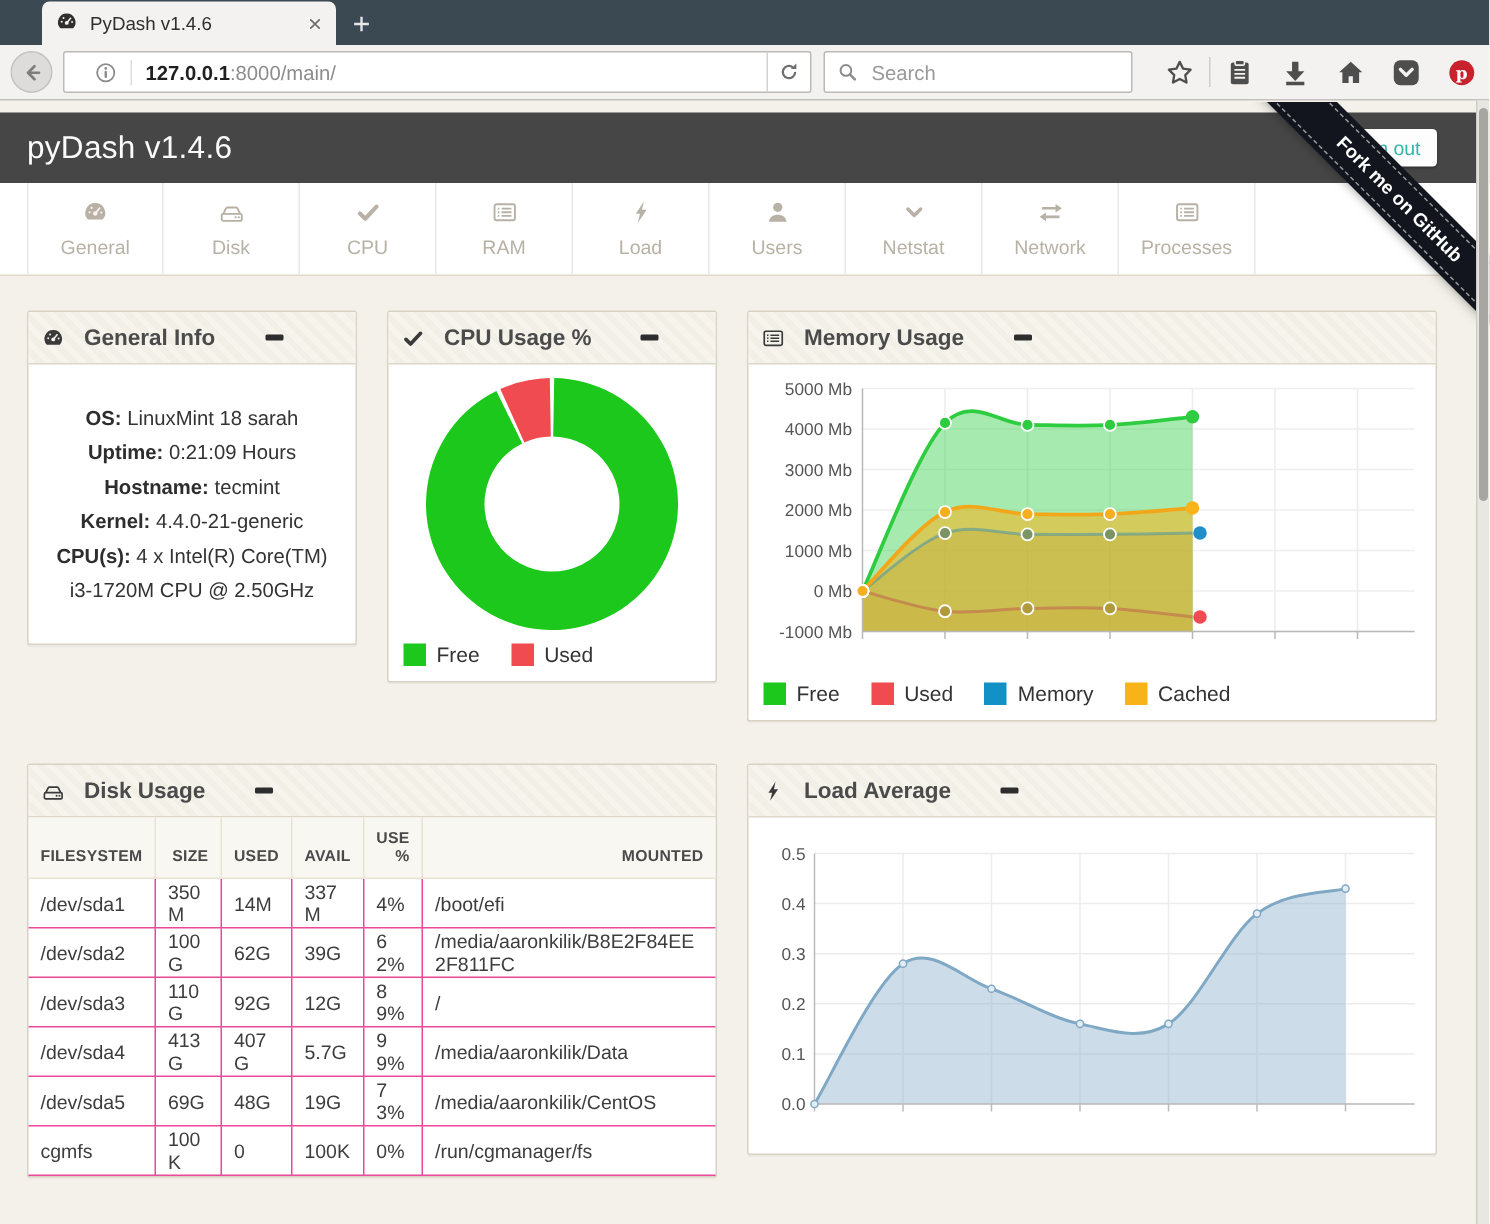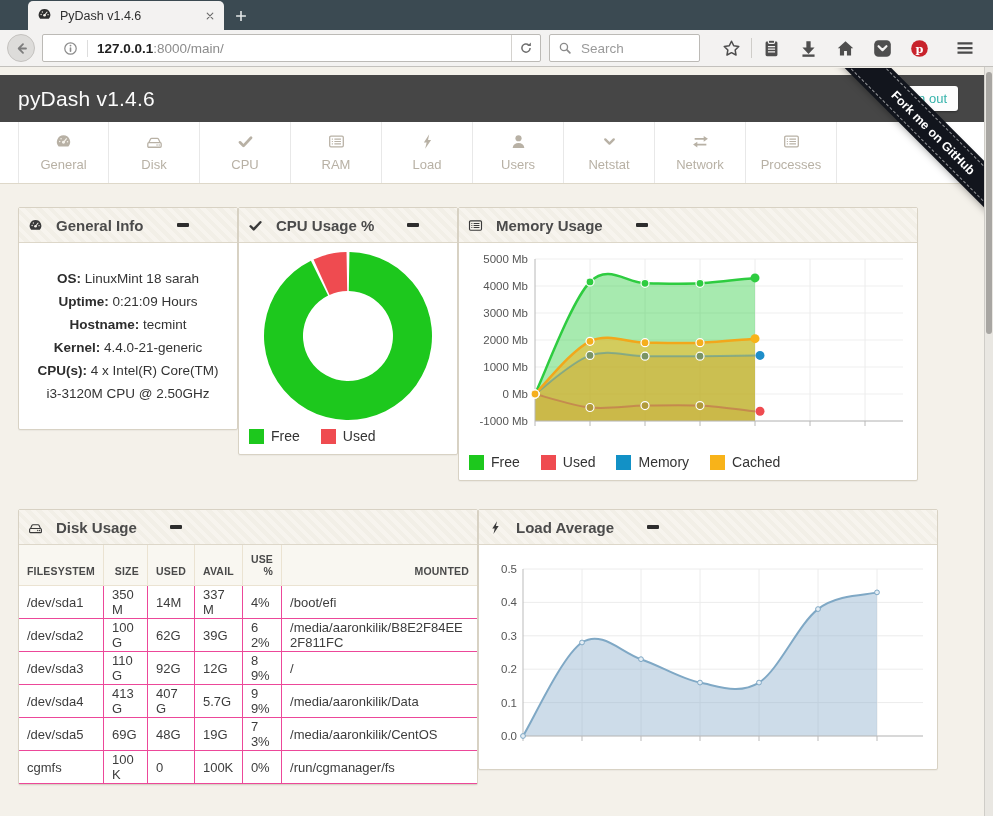--- a/index.html
+++ b/index.html
@@ -25,21 +25,21 @@
   .urlbar{margin-left:7px;width:499px;height:28px;background:#fff;border:1px solid #bcbab6;border-radius:2px;
     display:flex;align-items:center;padding-left:20px;font-size:13.5px;flex:none;}
   .urlbar .icon16{color:#8b8b8b;display:flex;}
   .urlbar .icon16 svg{width:15px;height:15px;}
   .url-divider{width:1px;height:17px;background:#ddd;margin:0 9px;}
   .url-host{color:#1f1f1f;font-weight:700;}
   .url-rest{color:#8c8c8c;}
   .reload-seg{margin-left:auto;width:29px;height:26px;border-left:1px solid #d4d2ce;display:flex;
     align-items:center;justify-content:center;color:#6f6f6f;}
   .reload-seg svg{width:14px;height:14px;}
-  .searchbar{margin-left:8px;width:151px;height:28px;background:#fff;border:1px solid #bcbab6;border-radius:2px;
+  .searchbar{margin-left:8px;width:206px;height:28px;background:#fff;border:1px solid #bcbab6;border-radius:2px;
     display:flex;align-items:center;padding:0 8px;gap:7px;color:#8b8b8b;flex:none;}
   .searchbar svg{width:14px;height:14px;flex:none;}
   .searchbar input{border:0;outline:0;background:transparent;width:100%;font-size:13.5px;color:#333;
     font-family:"Liberation Sans","DejaVu Sans",sans-serif;}
   .searchbar input::placeholder{color:#9a9a9a;}
   .tool-icons{display:flex;align-items:center;margin-left:13px;gap:0;color:#4e4e4e;}
   .tool-icons .ti{width:37px;display:flex;align-items:center;justify-content:center;}
   .tool-icons .ti svg{width:19px;height:19px;}
   .ti-sep{width:1px;height:20px;background:#cfcdc9;margin:0 1px;}
   .menu-btn{margin-left:auto;margin-right:6px;width:30px;display:flex;align-items:center;justify-content:center;color:#4a4a4a;}
@@ -53,21 +53,21 @@
     padding:5px 11px;box-shadow:0 1px 2px rgba(0,0,0,.35);cursor:pointer;
     font-family:"Liberation Sans","DejaVu Sans",sans-serif;}
 
   .dash-nav{height:62px;background:#fff;border-bottom:1px solid #ded8c9;display:flex;padding-left:18px;}
   .navtab{width:91px;border-right:1px solid #e8e8e8;display:flex;flex-direction:column;align-items:center;
     justify-content:center;gap:7px;color:#b8b1a5;font-size:13px;cursor:pointer;}
   .navtab:first-child{border-left:1px solid #e8e8e8;}
   .navtab .icon16{display:flex;}
   .navtab .icon16 svg{width:17px;height:17px;}
 
-  .row{display:flex;margin:0 18px;align-items:flex-start;}
+  .row{display:flex;gap:20px;margin:0 18px;align-items:flex-start;}
   .row1{margin-top:23px;}
   .row2{margin-top:28px;}
 
   .panel{background:#fff;border:1px solid #d8d2c4;border-radius:2px;box-shadow:0 1px 1px rgba(0,0,0,.04);}
   .w-small{width:220px;flex:none;}
   .w-big{width:460px;flex:none;}
   .phead{height:35px;display:flex;align-items:center;padding:0 9px;
     background:repeating-linear-gradient(45deg,#f7f4ee 0 4px,#f2efe7 4px 8px);
     border-bottom:1px solid #ddd7c9;}
   .phead .picon{color:#3a3a3a;display:flex;}
@@ -324,21 +324,21 @@
           <span class="collapse-btn">
               <span class="bar"></span>
             </span>
         </header>
         <div class="g-body" id="general-body">
             <div><b>OS:</b> LinuxMint 18 sarah</div>
             <div><b>Uptime:</b> 0:21:09 Hours</div>
             <div><b>Hostname:</b> tecmint</div>
             <div><b>Kernel:</b> 4.4.0-21-generic</div>
             <div><b>CPU(s):</b> 4 x Intel(R) Core(TM)</div>
-            <div>i3-3120M CPU @ 2.50GHz</div>
+            <div>i3-1720M CPU @ 2.50GHz</div>
           </div>
       </section>
 
       <section class="panel w-small">
         <header class="phead">
           <span class="picon">
               <svg viewBox="0 0 16 16">
                 <path fill="none" stroke="currentColor" stroke-width="2.6" stroke-linecap="round" stroke-linejoin="round" d="M2.8 8.8l3.3 3.3 7.1-7.6"></path>
               </svg>
             </span>

